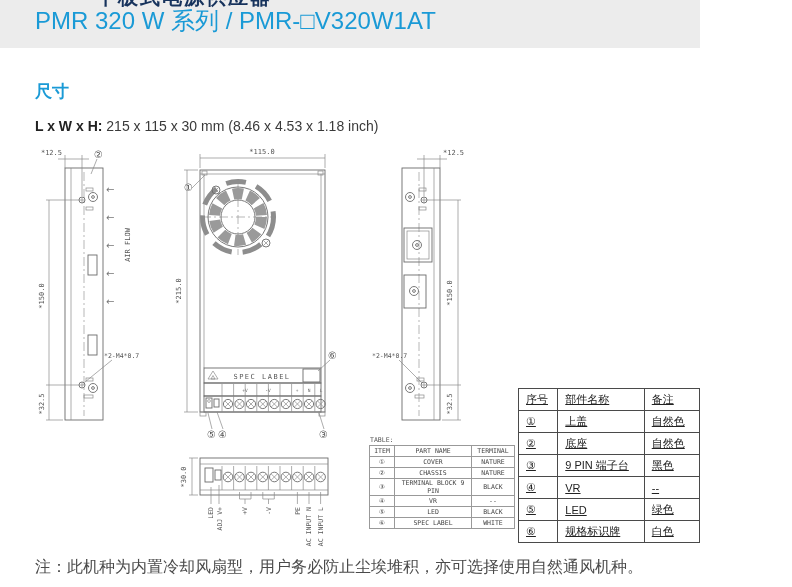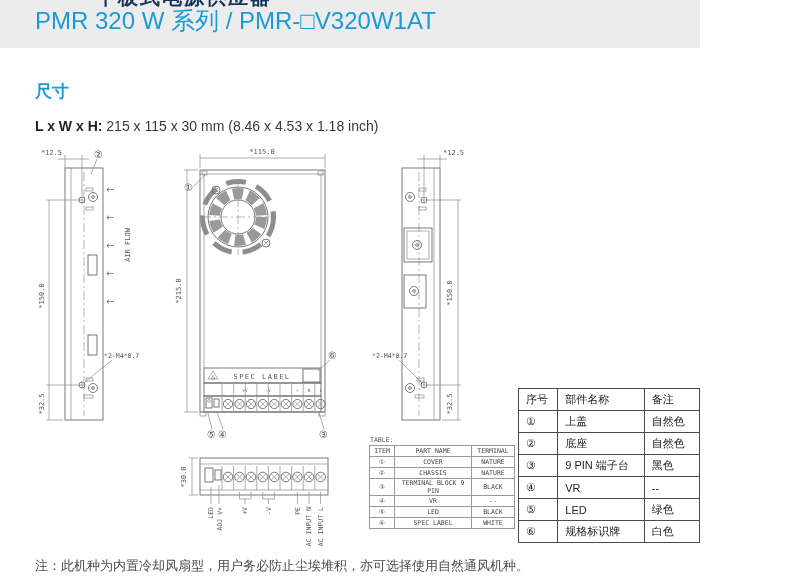--- a/index.html
+++ b/index.html
@@ -22,26 +22,26 @@
   svg.drawing .tc{fill:#555;font:10px "DejaVu Sans",sans-serif;}
   svg.drawing .arrow{fill:#777;font:10px "DejaVu Sans",sans-serif;}
   .table-en{position:absolute;left:369px;top:436px;color:#444;}
   .table-en .ttl{font:6.5px "DejaVu Sans Mono",monospace;margin:0 0 1px 1px;color:#555;}
   .table-en table{border-collapse:collapse;font:6.5px "DejaVu Sans Mono",monospace;color:#444;}
   .table-en td,.table-en th{border:1px solid #999;padding:0 2px;height:10px;text-align:center;font-weight:normal;}
   .table-en th:nth-child(1),.table-en td:nth-child(1){width:20px;}
   .table-en th:nth-child(2),.table-en td:nth-child(2){width:72px;}
   .table-en th:nth-child(3),.table-en td:nth-child(3){width:38px;}
   .table-cn{position:absolute;left:518px;top:388px;}
-  .table-cn table{border-collapse:collapse;font-size:11px;color:#222;}
+  .table-cn table{border-collapse:collapse;font-size:11px;color:#222;text-decoration:underline;}
   .table-cn td,.table-cn th{border:1px solid #4a4a4a;padding:0 7px;height:21px;text-align:left;font-weight:normal;}
   .table-cn th:nth-child(1),.table-cn td:nth-child(1){width:26px;}
   .table-cn th:nth-child(2),.table-cn td:nth-child(2){width:78px;}
   .table-cn th:nth-child(3),.table-cn td:nth-child(3){width:44px;}
-  .note{position:absolute;left:35px;top:557px;font-size:13px;color:#4a4a4a;white-space:nowrap;}
+  .note{position:absolute;left:35px;top:557px;font-size:16px;color:#4a4a4a;white-space:nowrap;}
 </style>
 </head>
 <body>
 
 <div class="page">
 
   <div class="band">
     <div class="clipped-heading">平板式电源供应器</div>
     <div class="main-title">PMR 320 W 系列 / PMR-□V320W1AT</div>
   </div>

